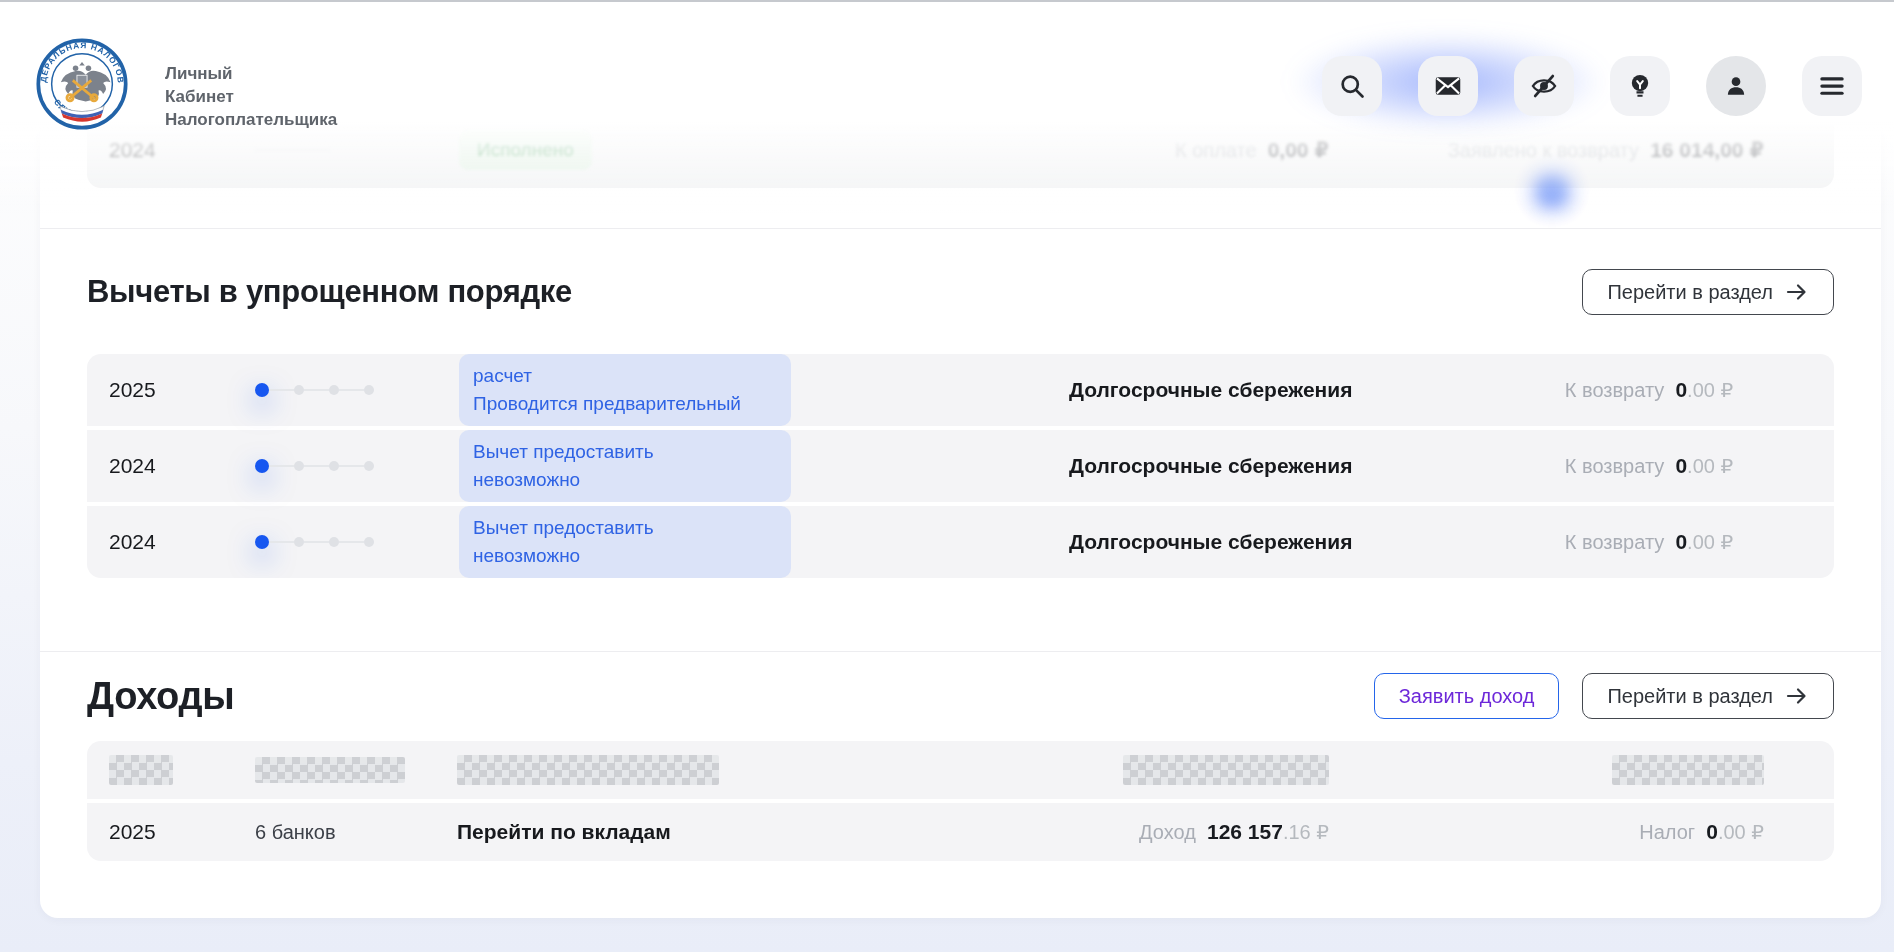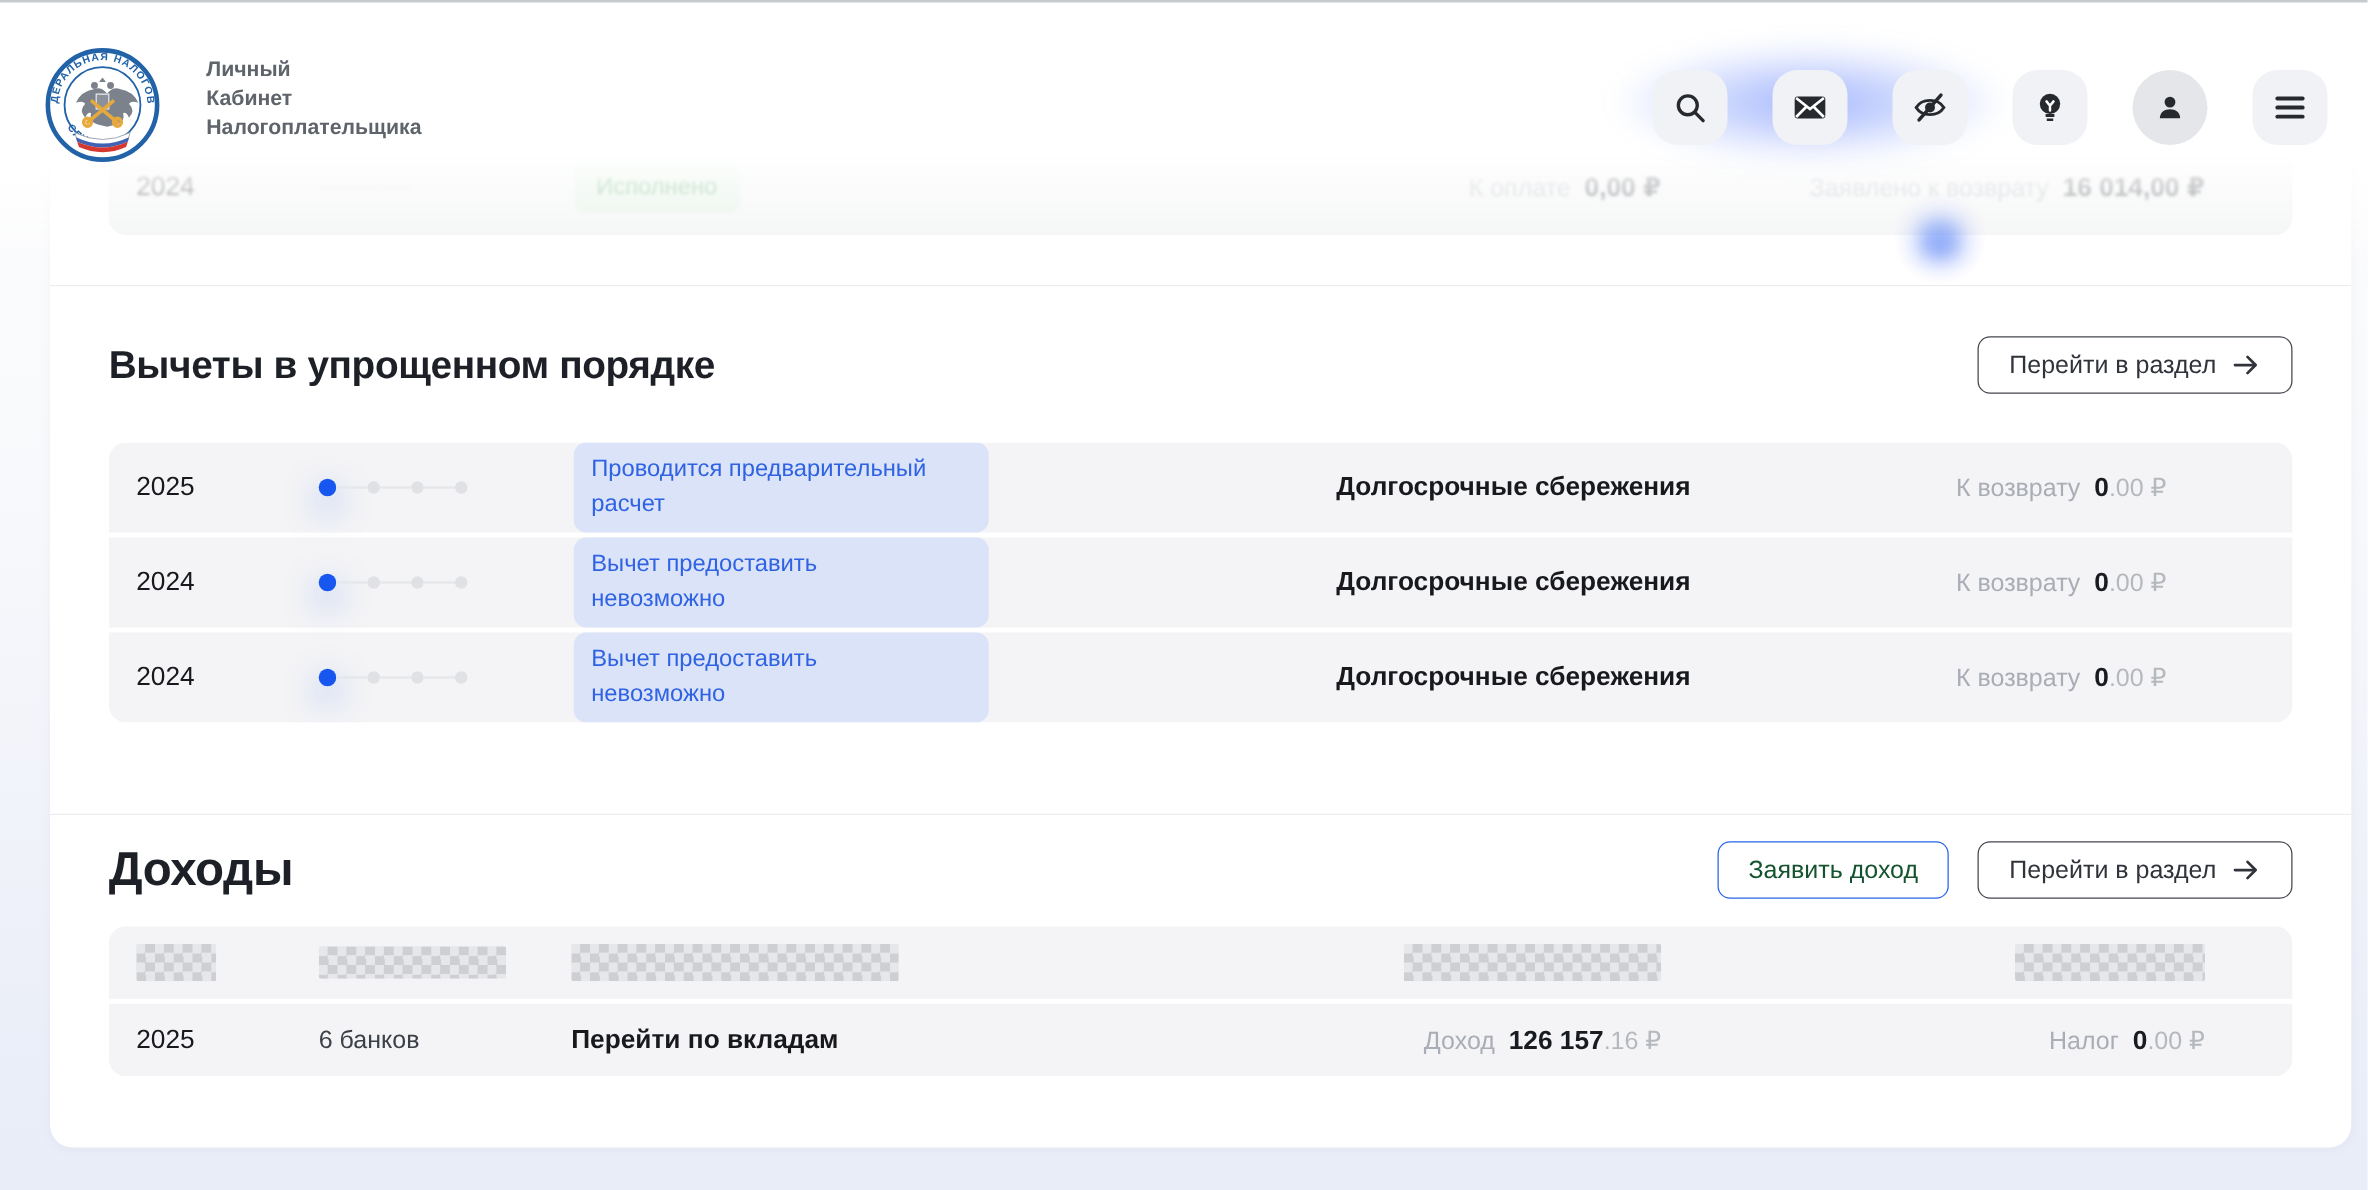--- a/index.html
+++ b/index.html
@@ -38,21 +38,21 @@
   
   .sec-head{display:flex;justify-content:space-between;align-items:center;height:46px;}
   .sec-title{font-size:31px;font-weight:800;color:#1d2026;letter-spacing:-.3px;}
   .sec-title.big{font-size:38px;}
   .btn{
     display:inline-flex;align-items:center;justify-content:center;gap:12px;
     height:46px;border-radius:10px;background:#fff;cursor:pointer;
     border:1.5px solid #43474e;color:#30343a;font-size:20px;padding:0 24px;box-sizing:border-box;
   }
   .btn .arr{display:inline-flex;}
-  .btn-blue{border:1.5px solid #2465ea;color:#14532d;margin-right:23px;}
+  .btn-blue{border:1.5px solid #2465ea;color:#6d28d9;margin-right:23px;}
   .head-btns{display:flex;align-items:center;}
 
   
   .rows{border-radius:14px;overflow:hidden;}
   .vrow{
     display:grid;grid-template-columns:168px 204px 610px 1fr 300px;align-items:center;
     height:72px;background:#f4f4f6;margin-bottom:4px;
   }
   .rows > .vrow:last-child,.rows > .irow:last-child{margin-bottom:0;}
   .year{padding-left:22px;font-size:21px;font-weight:400;color:#17191d;}
@@ -84,21 +84,21 @@
   .pix{
     display:inline-block;height:30px;border-radius:2px;vertical-align:middle;opacity:.85;
     background:repeating-conic-gradient(#c7c9ce 0% 25%,#e3e5e8 0% 50%);background-size:15px 15px;
   }
 
   
   .fade{position:absolute;top:0;left:0;right:0;height:215px;z-index:5;
     background:linear-gradient(180deg,#ffffff 0%,#ffffff 55%,rgba(255,255,255,0) 100%);pointer-events:none;}
   .hdr{position:absolute;top:0;left:0;right:0;height:150px;z-index:10;}
   .logo{position:absolute;left:36px;top:38px;width:92px;height:92px;cursor:pointer;}
-  .hdr-title{position:absolute;left:165px;top:44px;font-size:17px;line-height:23px;font-weight:700;color:#5f646b;}
+  .hdr-title{position:absolute;left:165px;top:62px;font-size:17px;line-height:23px;font-weight:700;color:#5f646b;}
   .glow{position:absolute;left:1290px;top:34px;width:316px;height:96px;border-radius:50%;
     background:radial-gradient(closest-side,rgba(82,118,250,.55),rgba(82,118,250,0));filter:blur(10px);}
   .icon-row{position:absolute;left:1322px;top:56px;display:flex;gap:36px;align-items:center;}
   .icon-btn{width:60px;height:60px;border-radius:20px;background:#f1f2f5;display:flex;
     align-items:center;justify-content:center;cursor:pointer;flex:none;}
   .icon-btn.circle{border-radius:50%;background:#e4e6e9;}
   .icon-btn svg{display:block;}
 </style>
 </head>
 <body>
@@ -152,21 +152,21 @@
       <div class="year">2025</div>
       <div class="stepper">
         <span class="dot active"></span>
           <span class="conn"></span>
           <span class="dot"></span>
           <span class="conn"></span>
           <span class="dot"></span>
           <span class="conn"></span>
           <span class="dot"></span>
       </div>
-      <div><span class="badge"><span>Проводится предварительный</span><span>расчет</span></span></div>
+      <div><span class="badge"><span>расчет</span><span>Проводится предварительный</span></span></div>
       <div class="type">Долгосрочные сбережения</div>
       <div class="amount">
         <span>К возврату</span>&nbsp; <b>0</b><span class="frac">.00 ₽</span>
       </div>
     </div>
 
     <div class="vrow">
       <div class="year">2024</div>
       <div class="stepper">
         <span class="dot active"></span>

